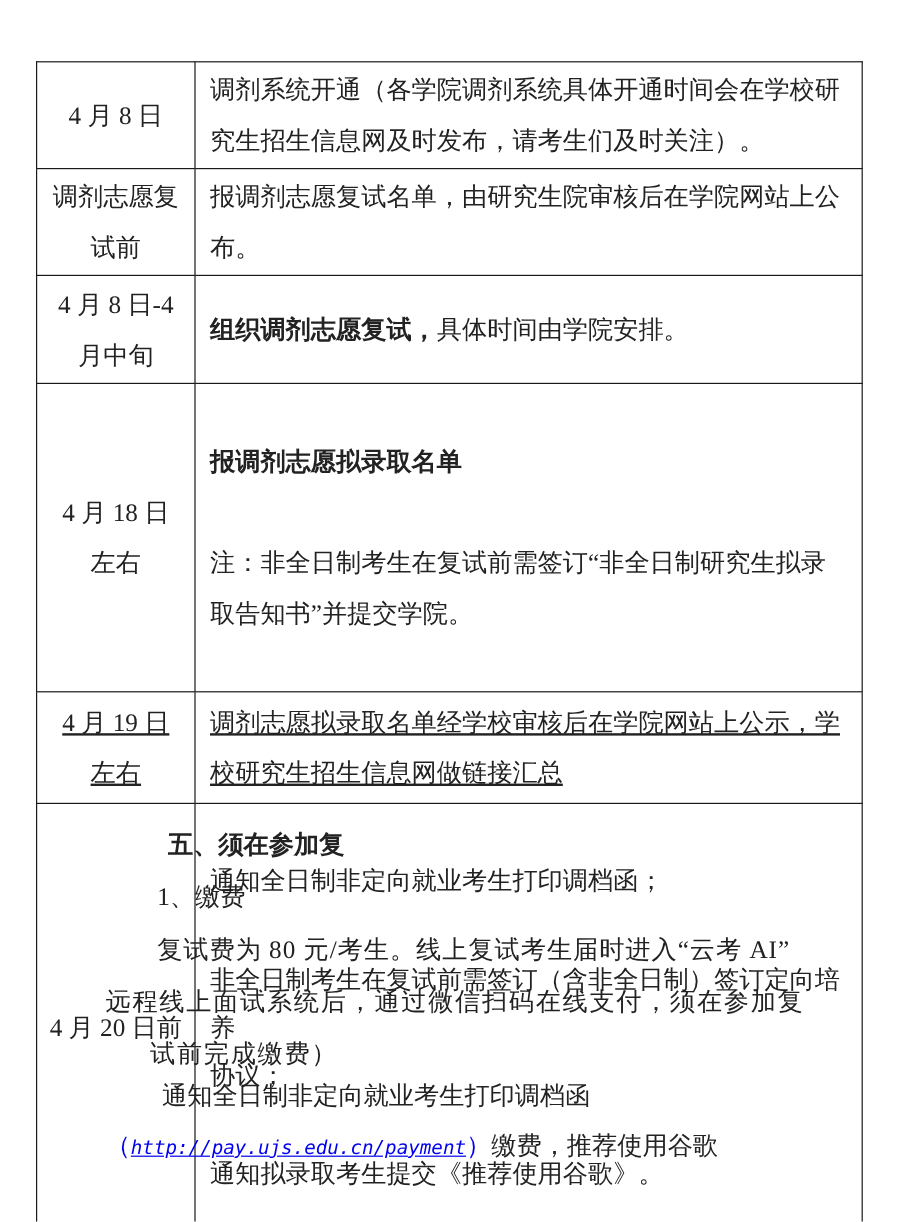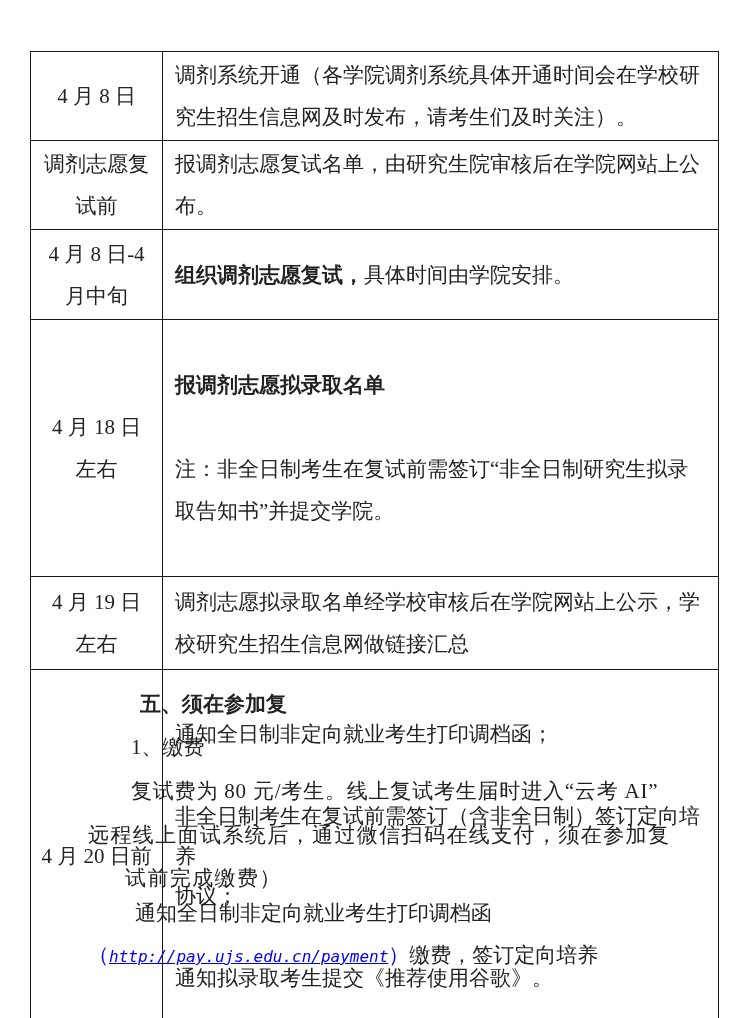--- a/index.html
+++ b/index.html
@@ -29,21 +29,21 @@
     white-space: pre-line;
   }
   td.date { text-align: center; padding: 0 6px; }
   td.content { text-align: left; padding: 2px 10px 2px 12px; }
   .b { font-weight: bold; }
   td.content p { margin: 0; white-space: pre-line; }
   tr.h83 td { height: 83px; }
   tr.h84 td { height: 84px; }
   tr.h85 td { height: 85px; }
   tr.h129 td { height: 129px; }
-  tr.h88 td { height: 88px; }
+  tr.h88 td { height: 88px; text-decoration: underline; }
   tr.h163 td { height: 163px; }
   tr.h163 td.content p { line-height: 40px; }
 
   
   .other div { position: absolute; font-size: 21px; line-height: 26px; white-space: nowrap; }
   .o-heading { left: 140px; top: 691px; font-weight: bold; font-size: 22px; }
   .o-sub     { left: 131px; top: 734px; }
   .o-p1      { left: 131px; top: 778px; letter-spacing: 0.8px; }
   .o-p2      { left: 88px;  top: 822px; letter-spacing: 1.4px; }
   .o-p3      { left: 88px;  top: 865px; letter-spacing: 1.4px; margin-left: 37px; }
@@ -112,16 +112,16 @@
     </tbody>
   </table>
 
   <div class="other">
     <div class="o-heading">五、须在参加复</div>
     <div class="o-sub">1、缴费</div>
     <div class="o-p1">复试费为 80 元/考生。线上复试考生届时进入“云考 AI”</div>
     <div class="o-p2">远程线上面试系统后，通过微信扫码在线支付，须在参加复</div>
     <div class="o-p3">试前完成缴费）</div>
     <div class="o-p4">通知全日制非定向就业考生打印调档函</div>
-    <div class="o-link"><span class="blue">（</span><a class="url" href="#">http://pay.ujs.edu.cn/payment</a><span class="blue">）</span><span>缴费，签订定向培养</span></div>
+    <div class="o-link"><span class="blue">（</span><a class="url" href="#">http://pay.ujs.edu.cn/payment</a><span class="blue">）</span><span>缴费，推荐使用谷歌</span></div>
   </div>
 
 </div>
 
 </body></html>

